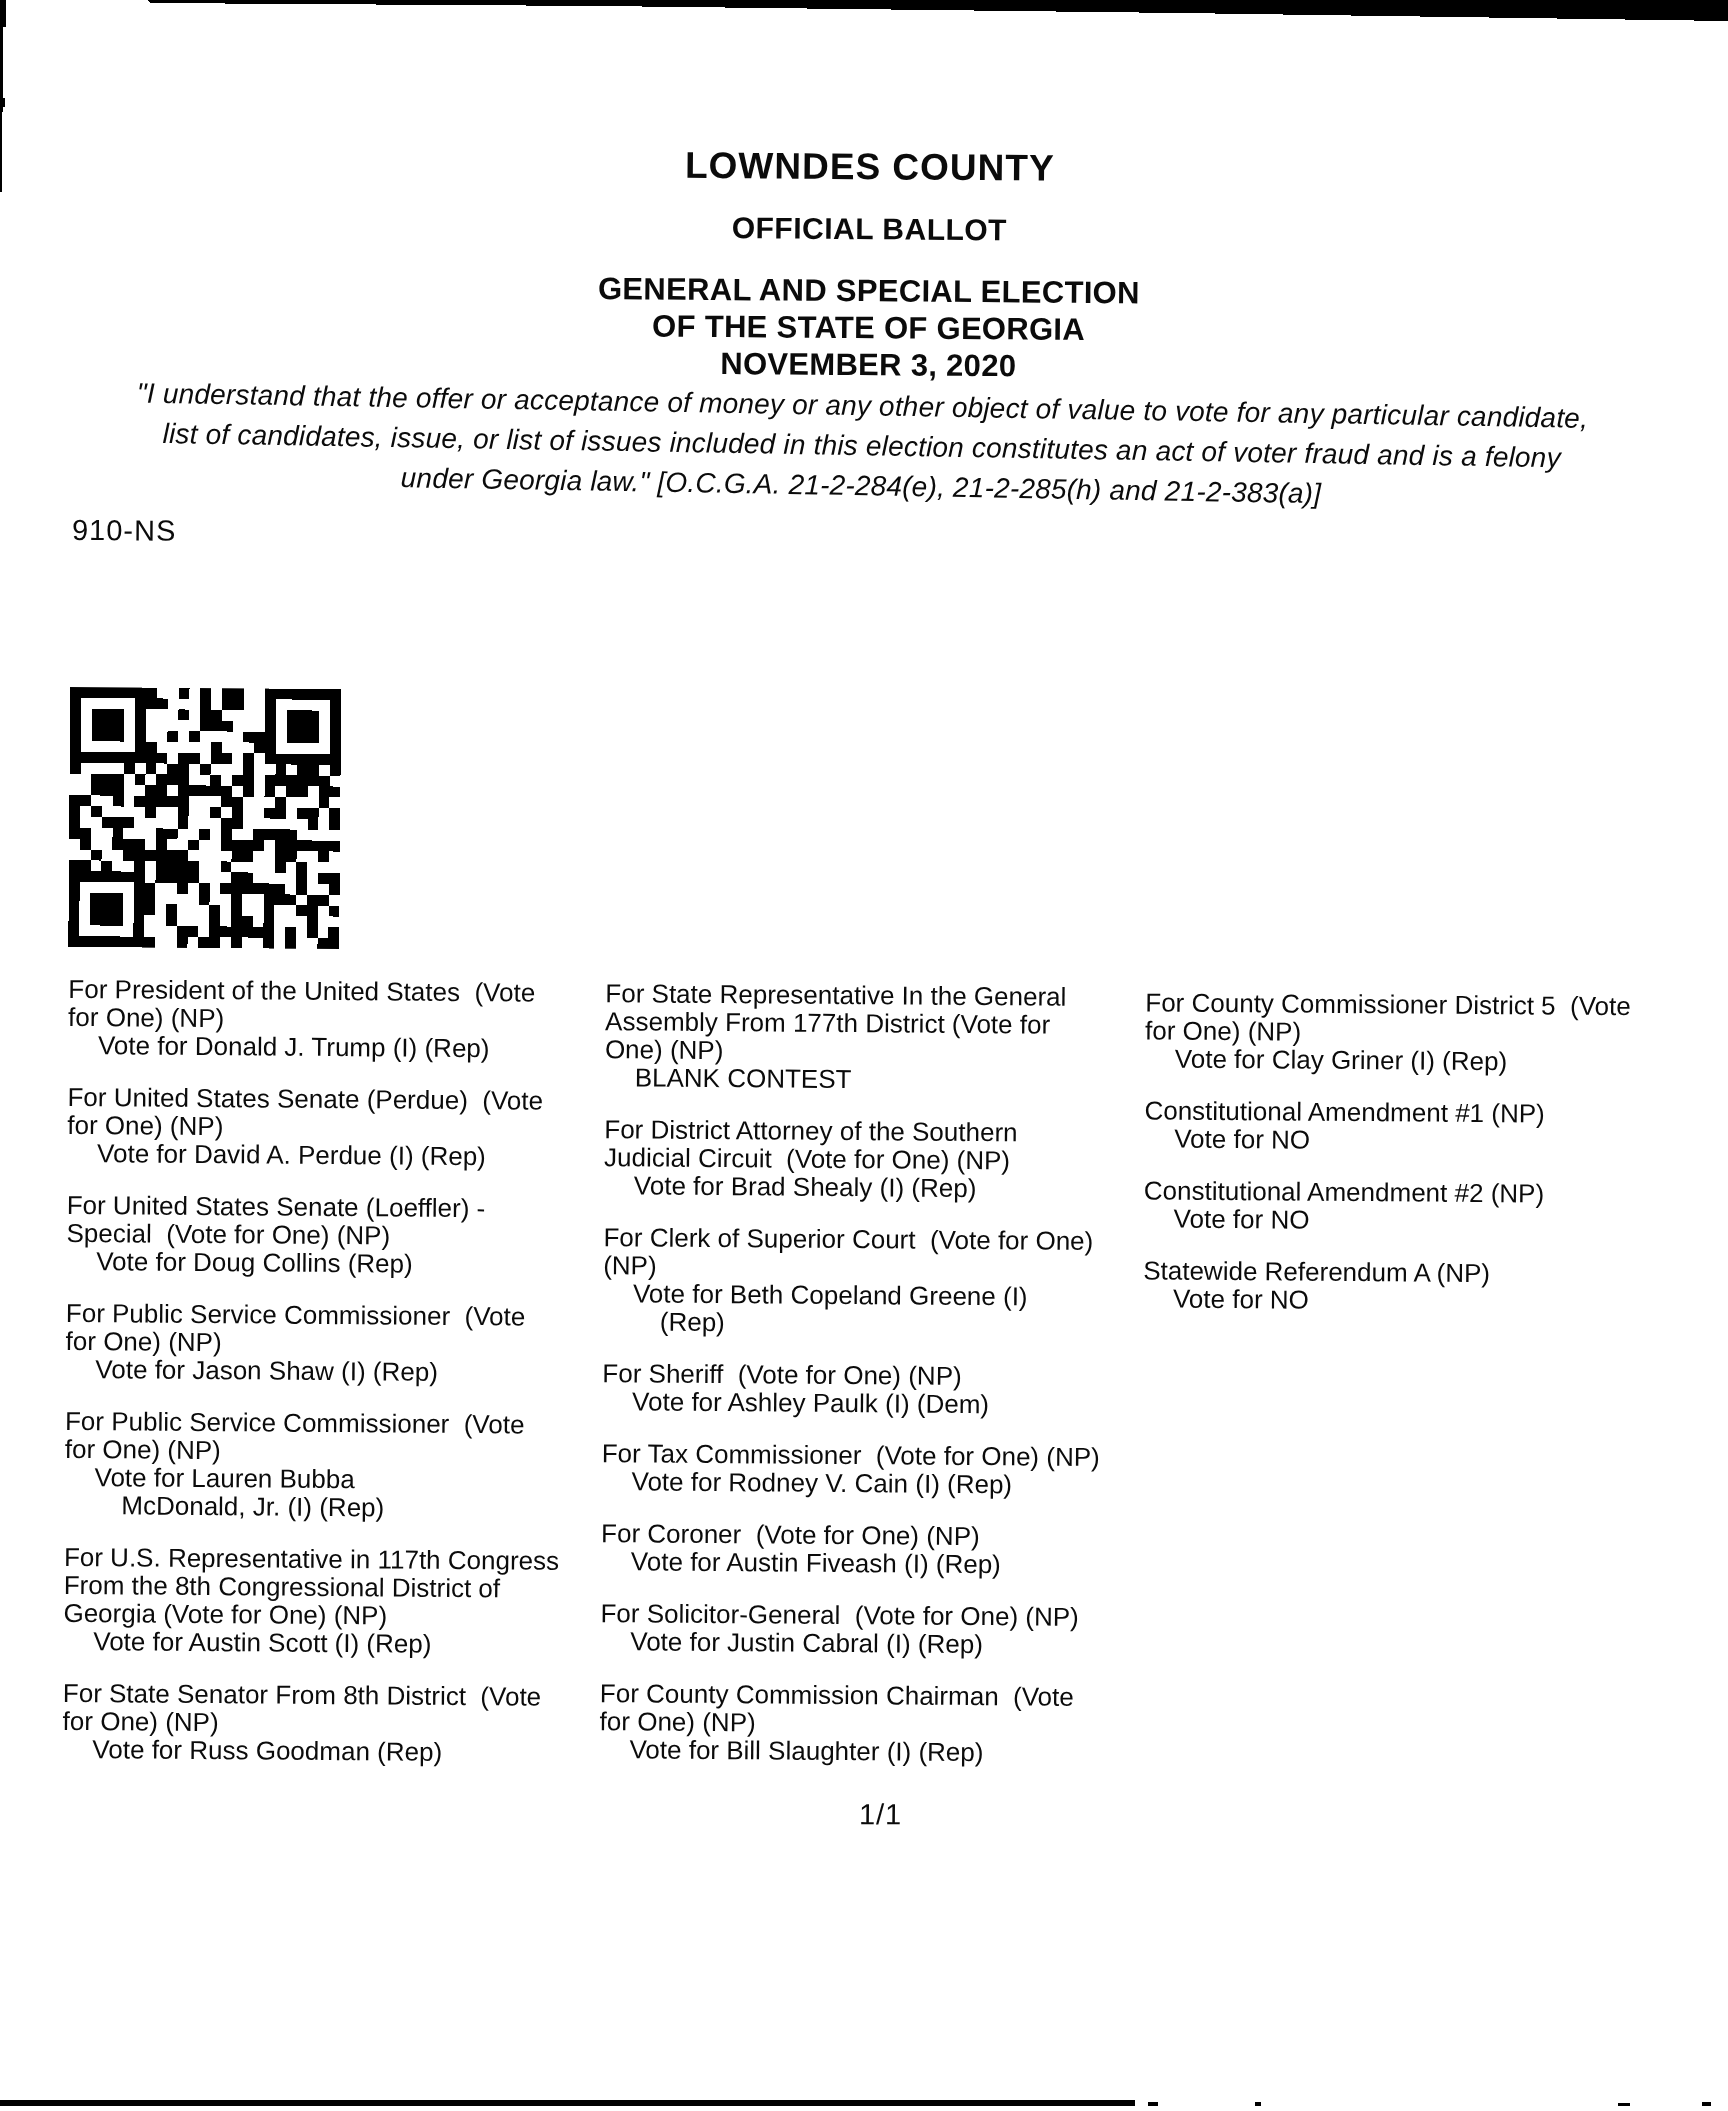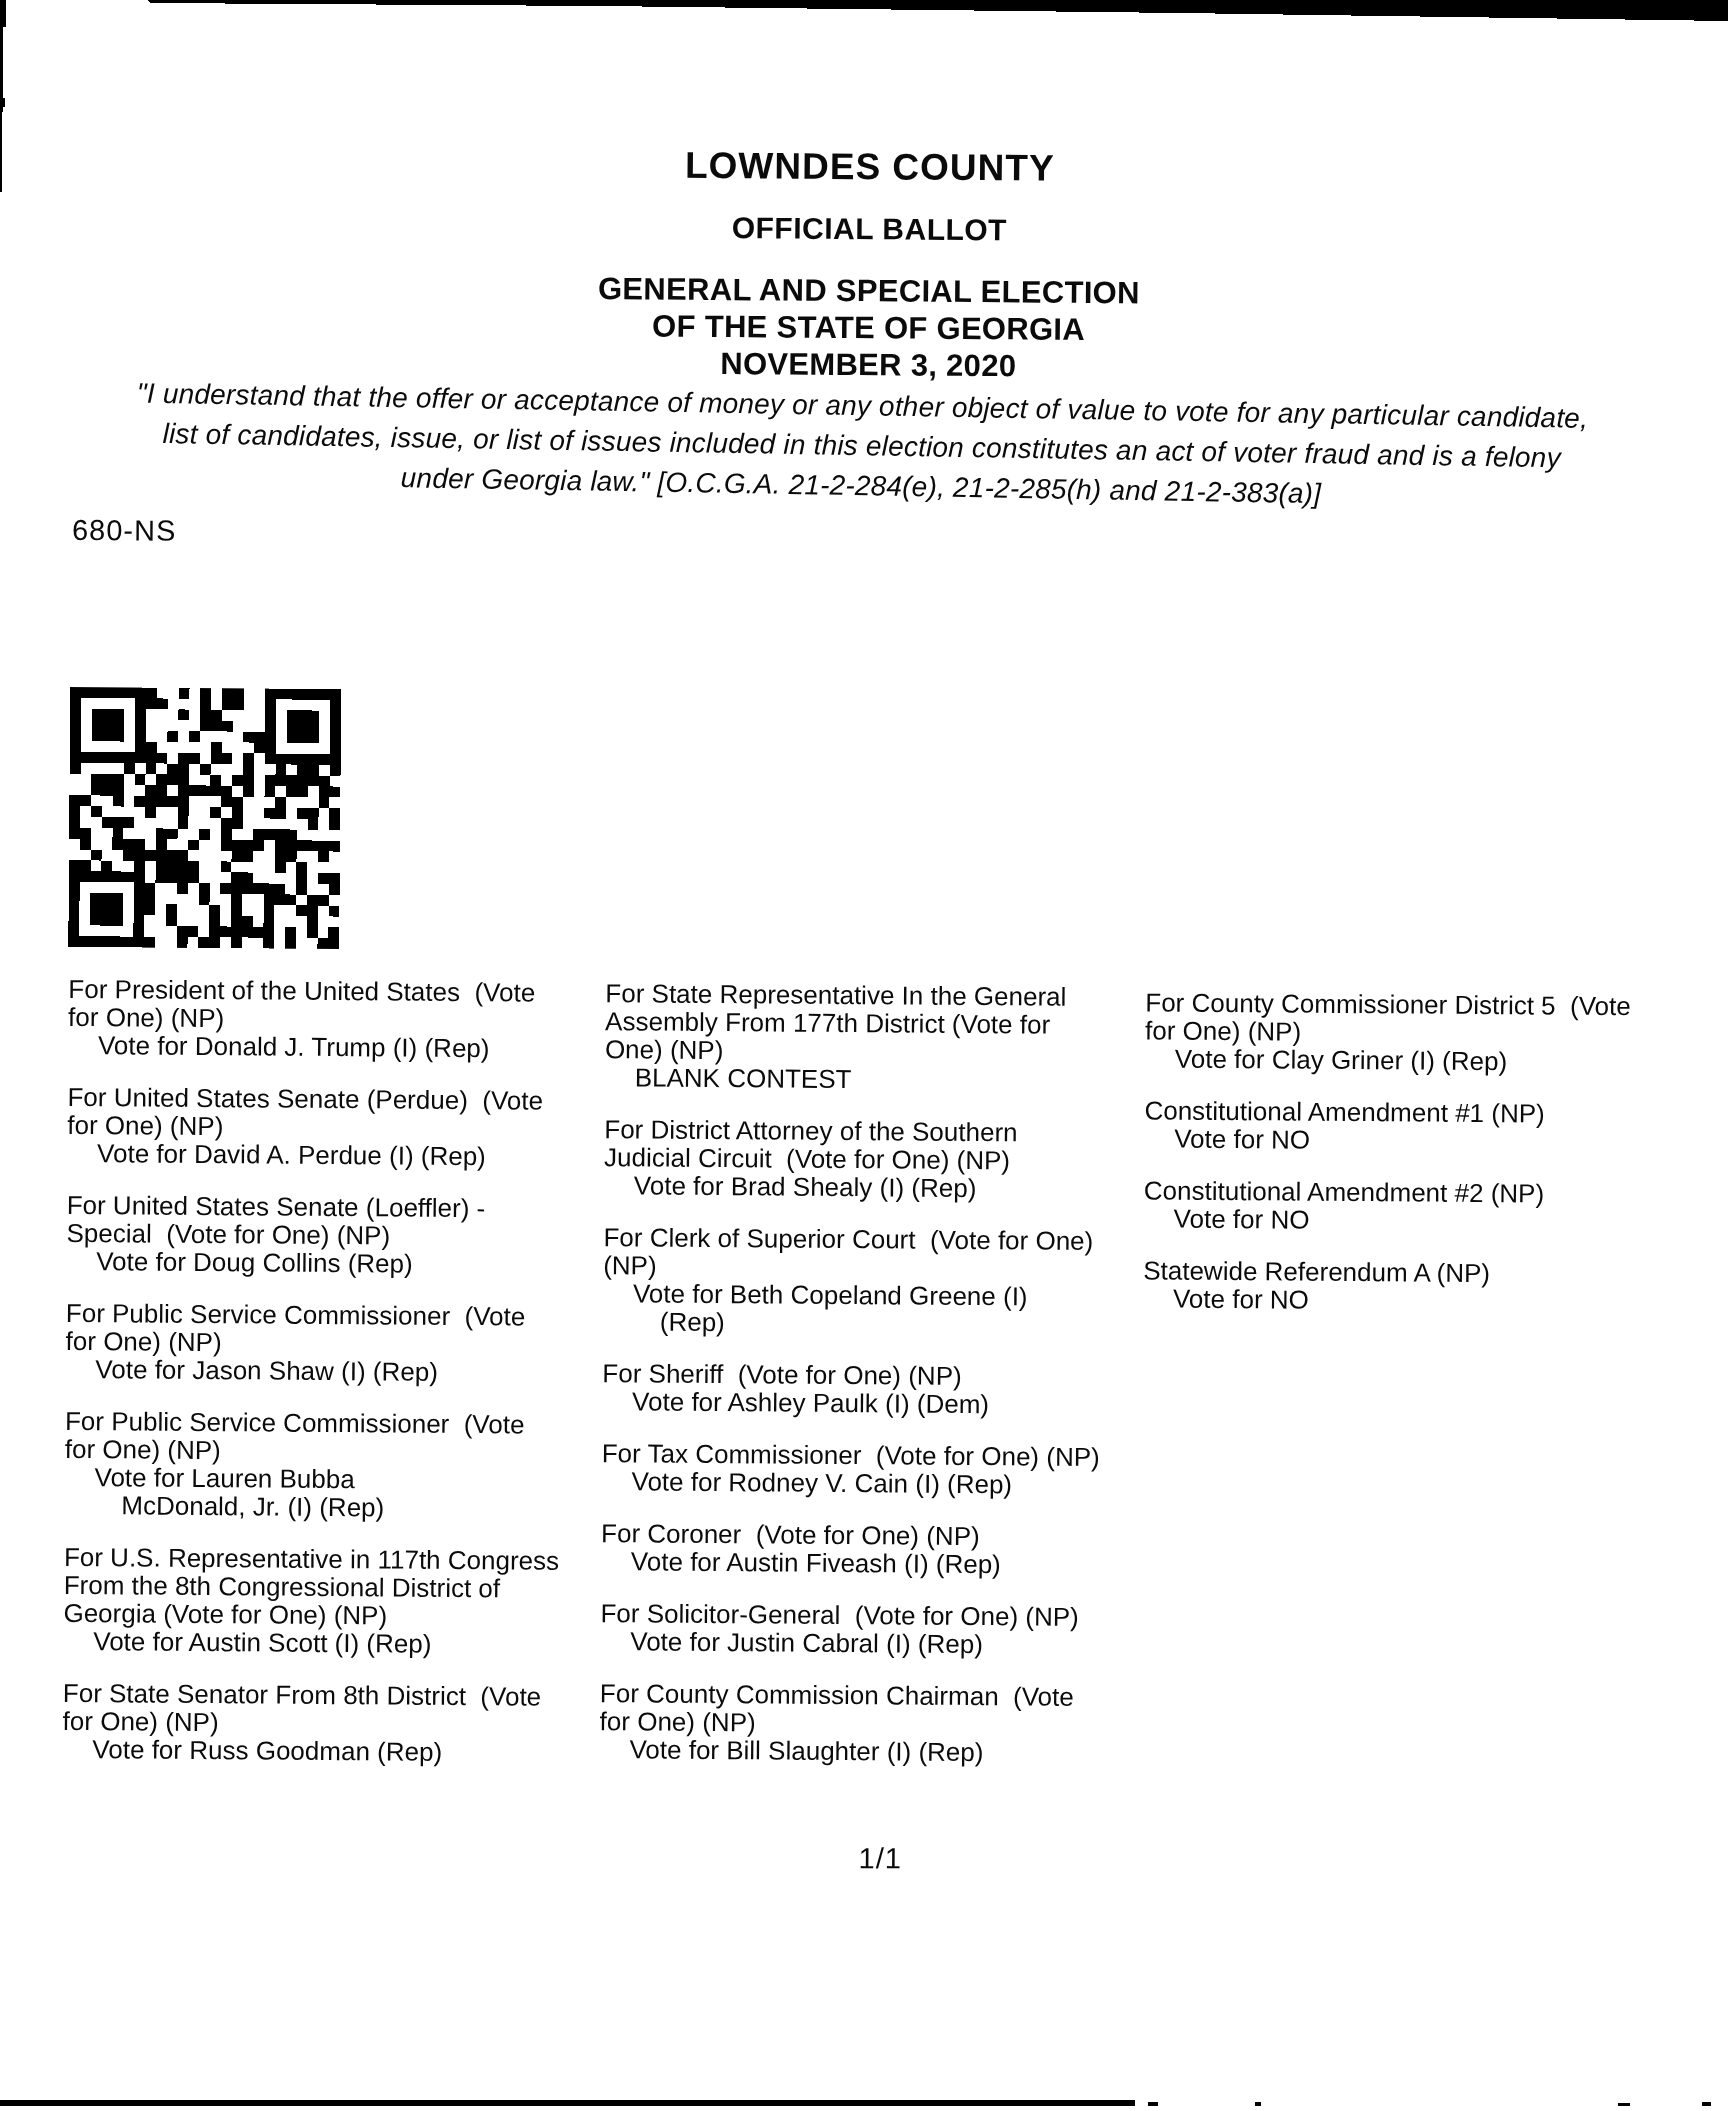--- a/index.html
+++ b/index.html
@@ -33,21 +33,21 @@
   
   .col{position:absolute;top:975px;font-size:26px;line-height:28px;}
   #col-0{left:75px;width:545px;}
   #col-1{left:612px;width:545px;}
   #col-2{left:1152px;top:980px;width:600px;}
   .contest{margin-bottom:24px;}
   .t-line{white-space:pre;}
   .v-line{white-space:pre;padding-left:30px;}
   .v-cont{white-space:pre;padding-left:57px;}
 
-  .page-num{position:absolute;left:872px;top:1792px;font-size:29px;letter-spacing:1px;margin-top:44px;}
+  .page-num{position:absolute;left:872px;top:1792px;font-size:29px;letter-spacing:1px;}
 </style>
 </head>
 <body>
 
 <svg id="scan-artifacts" width="1728" height="2111" viewBox="0 0 1728 2111" shape-rendering="crispEdges">
 
   <polygon points="148,0 1728,0 1728,21 1180,13 600,6 150,3" fill="#000"></polygon>
 
   <rect x="0" y="0" width="6" height="27" fill="#000"></rect>
   <rect x="0" y="27" width="2.5" height="85" fill="#000"></rect>
@@ -72,21 +72,21 @@
       <div>NOVEMBER 3, 2020</div>
     </div>
   </div>
 
   <div class="disclaimer">
     <div>"I understand that the offer or acceptance of money or any other object of value to vote for any particular candidate,</div>
     <div>list of candidates, issue, or list of issues included in this election constitutes an act of voter fraud and is a felony</div>
     <div>under Georgia law." [O.C.G.A. 21-2-284(e), 21-2-285(h) and 21-2-383(a)]</div>
   </div>
 
-  <div class="style-no">680-NS</div>
+  <div class="style-no">910-NS</div>
 
   <svg class="qr" id="qr-svg" viewBox="0 0 275 264" shape-rendering="crispEdges">
       <rect x="77" y="0" width="11" height="11" fill="#000"></rect>
       <rect x="110" y="0" width="11" height="11" fill="#000"></rect>
       <rect x="132" y="0" width="11" height="11" fill="#000"></rect>
       <rect x="154" y="0" width="11" height="11" fill="#000"></rect>
       <rect x="165" y="0" width="11" height="11" fill="#000"></rect>
       <rect x="77" y="11" width="11" height="11" fill="#000"></rect>
       <rect x="88" y="11" width="11" height="11" fill="#000"></rect>
       <rect x="132" y="11" width="11" height="11" fill="#000"></rect>

